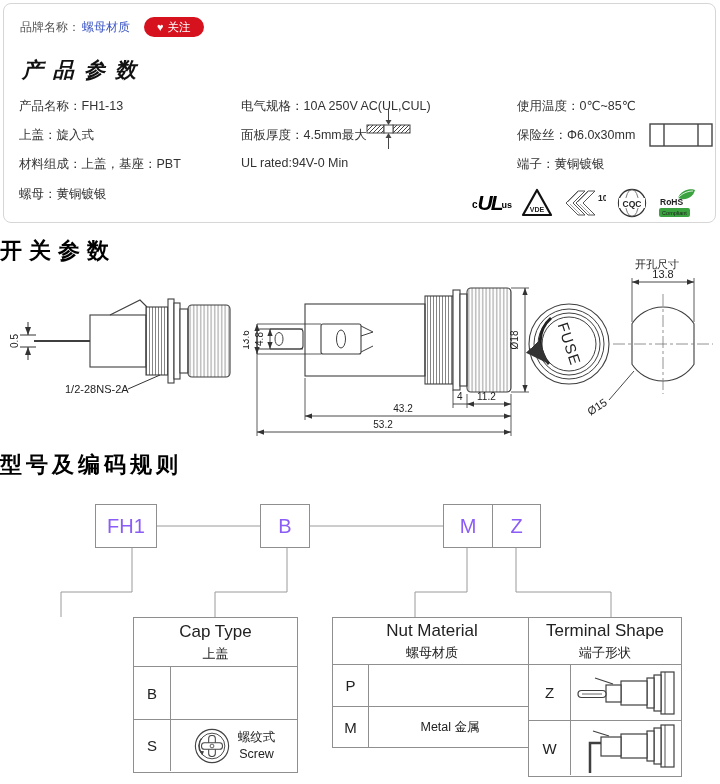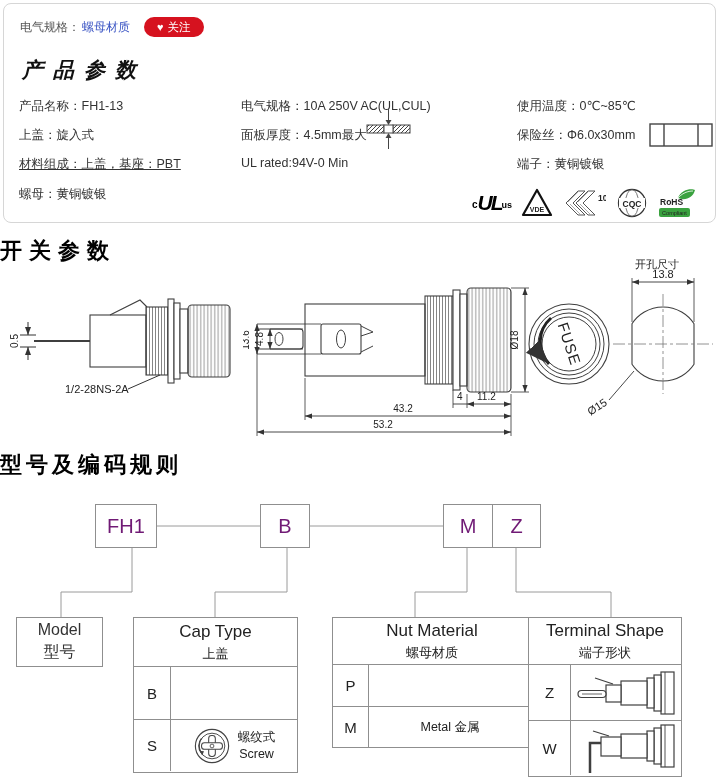--- a/index.html
+++ b/index.html
@@ -16,21 +16,21 @@
                 font-style:italic; font-weight:bold; font-size:21px; letter-spacing:10px; color:#111; }
   .spec { position:absolute; font-size:12.5px; color:#333; white-space:nowrap; }
   .certs { position:absolute; left:468px; top:183px; display:flex; align-items:center; gap:9px; height:32px; }
   .cert-ul { display:flex; align-items:flex-end; color:#000; }
   .ul-c  { font-size:10px; font-weight:bold; margin-bottom:2px; }
   .ul-mark { font-size:21px; font-weight:800; font-style:italic; letter-spacing:-2px; line-height:0.9; }
   .ul-us { font-size:9px; font-weight:bold; margin-bottom:2px; }
   .sec-title { position:absolute; left:0; width:720px; text-align:left; font-size:22px; font-weight:bold;
                color:#000; letter-spacing:7px; }
   .code-box { position:absolute; box-sizing:border-box; border:1px solid #8f8f8f; background:#fff;
-              display:flex; align-items:center; justify-content:center; font-size:20px; color:#701a75; }
+              display:flex; align-items:center; justify-content:center; font-size:20px; color:#8b5cf6; }
   .tbl { position:absolute; box-sizing:border-box; border:1px solid #8f8f8f; background:#fff; }
   .tbl-head { display:flex; flex-direction:column; align-items:center; justify-content:center; gap:3px;
               border-bottom:1px solid #8f8f8f; box-sizing:border-box; }
   .tbl-head .en { font-size:17px; color:#222; }
   .tbl-head .cn { font-size:13px; color:#222; }
   .model-box { display:flex; flex-direction:column; align-items:center; justify-content:center; gap:3px; }
   .trow { display:flex; box-sizing:border-box; }
   .trow + .trow { border-top:1px solid #8f8f8f; }
   .code-cell { border-right:1px solid #8f8f8f; display:flex; align-items:center; justify-content:center;
                font-size:15px; color:#222; box-sizing:border-box; }
@@ -40,33 +40,33 @@
   svg text { font-family:"Liberation Sans","DejaVu Sans",sans-serif; fill:#222; }
   .abs { position:absolute; }
 </style>
 </head>
 <body>
 
 <div class="page">
 
   <div class="card">
     <div class="brand-row">
-      <span>电气规格：</span>
+      <span>品牌名称：</span>
       <a class="brand-name">螺母材质</a>
       <button class="follow-btn">
         <span class="heart">♥</span>
         <span>关注</span>
       </button>
     </div>
 
     <div class="sec1-title">产品参数</div>
 
     <div class="spec" style="left:15px;top:94px;">产品名称：FH1-13</div>
     <div class="spec" style="left:15px;top:123px;">上盖：旋入式</div>
-    <div class="spec" style="left:15px;top:152px;text-decoration:underline;">材料组成：上盖，基座：PBT</div>
+    <div class="spec" style="left:15px;top:152px;">材料组成：上盖，基座：PBT</div>
     <div class="spec" style="left:15px;top:182px;">螺母：黄铜镀银</div>
 
     <div class="spec" style="left:237px;top:94px;">电气规格：10A  250V  AC(UL,CUL)</div>
     <div class="spec" style="left:237px;top:123px;">面板厚度：4.5mm最大</div>
     <div class="spec" style="left:237px;top:152px;">UL rated:94V-0 Min</div>
 
     <div class="spec" style="left:513px;top:94px;">使用温度：0℃~85℃</div>
     <div class="spec" style="left:513px;top:123px;">保险丝：Φ6.0x30mm</div>
     <div class="spec" style="left:513px;top:152px;">端子：黄铜镀银</div>
 
@@ -249,24 +249,20 @@
       <path d="M467,53 V97 H415 V122"></path>
       <path d="M516,53 V97 H611 V122"></path>
     </g>
   </svg>
 
   <div class="code-box" style="left:95px;top:504px;width:62px;height:44px;">FH1</div>
   <div class="code-box" style="left:260px;top:504px;width:50px;height:44px;">B</div>
   <div class="code-box" style="left:443px;top:504px;width:50px;height:44px;">M</div>
   <div class="code-box" style="left:492px;top:504px;width:49px;height:44px;">Z</div>
 
-  <div class="tbl model-box" style="left:16px;top:617px;width:87px;height:50px;">
-    <span class="tbl-head en" style="border:none;">Model</span>
-    <span class="tbl-head cn" style="border:none;">型号</span>
-  </div>
 
   <div class="tbl" style="left:133px;top:617px;width:165px;height:156px;">
     <div class="tbl-head" style="height:49px;">
       <span class="en">Cap Type</span>
       <span class="cn">上盖</span>
     </div>
     <div class="trow" style="height:52px;">
       <div class="code-cell" style="width:37px;">B</div>
     </div>
     <div class="trow" style="height:52px;">

